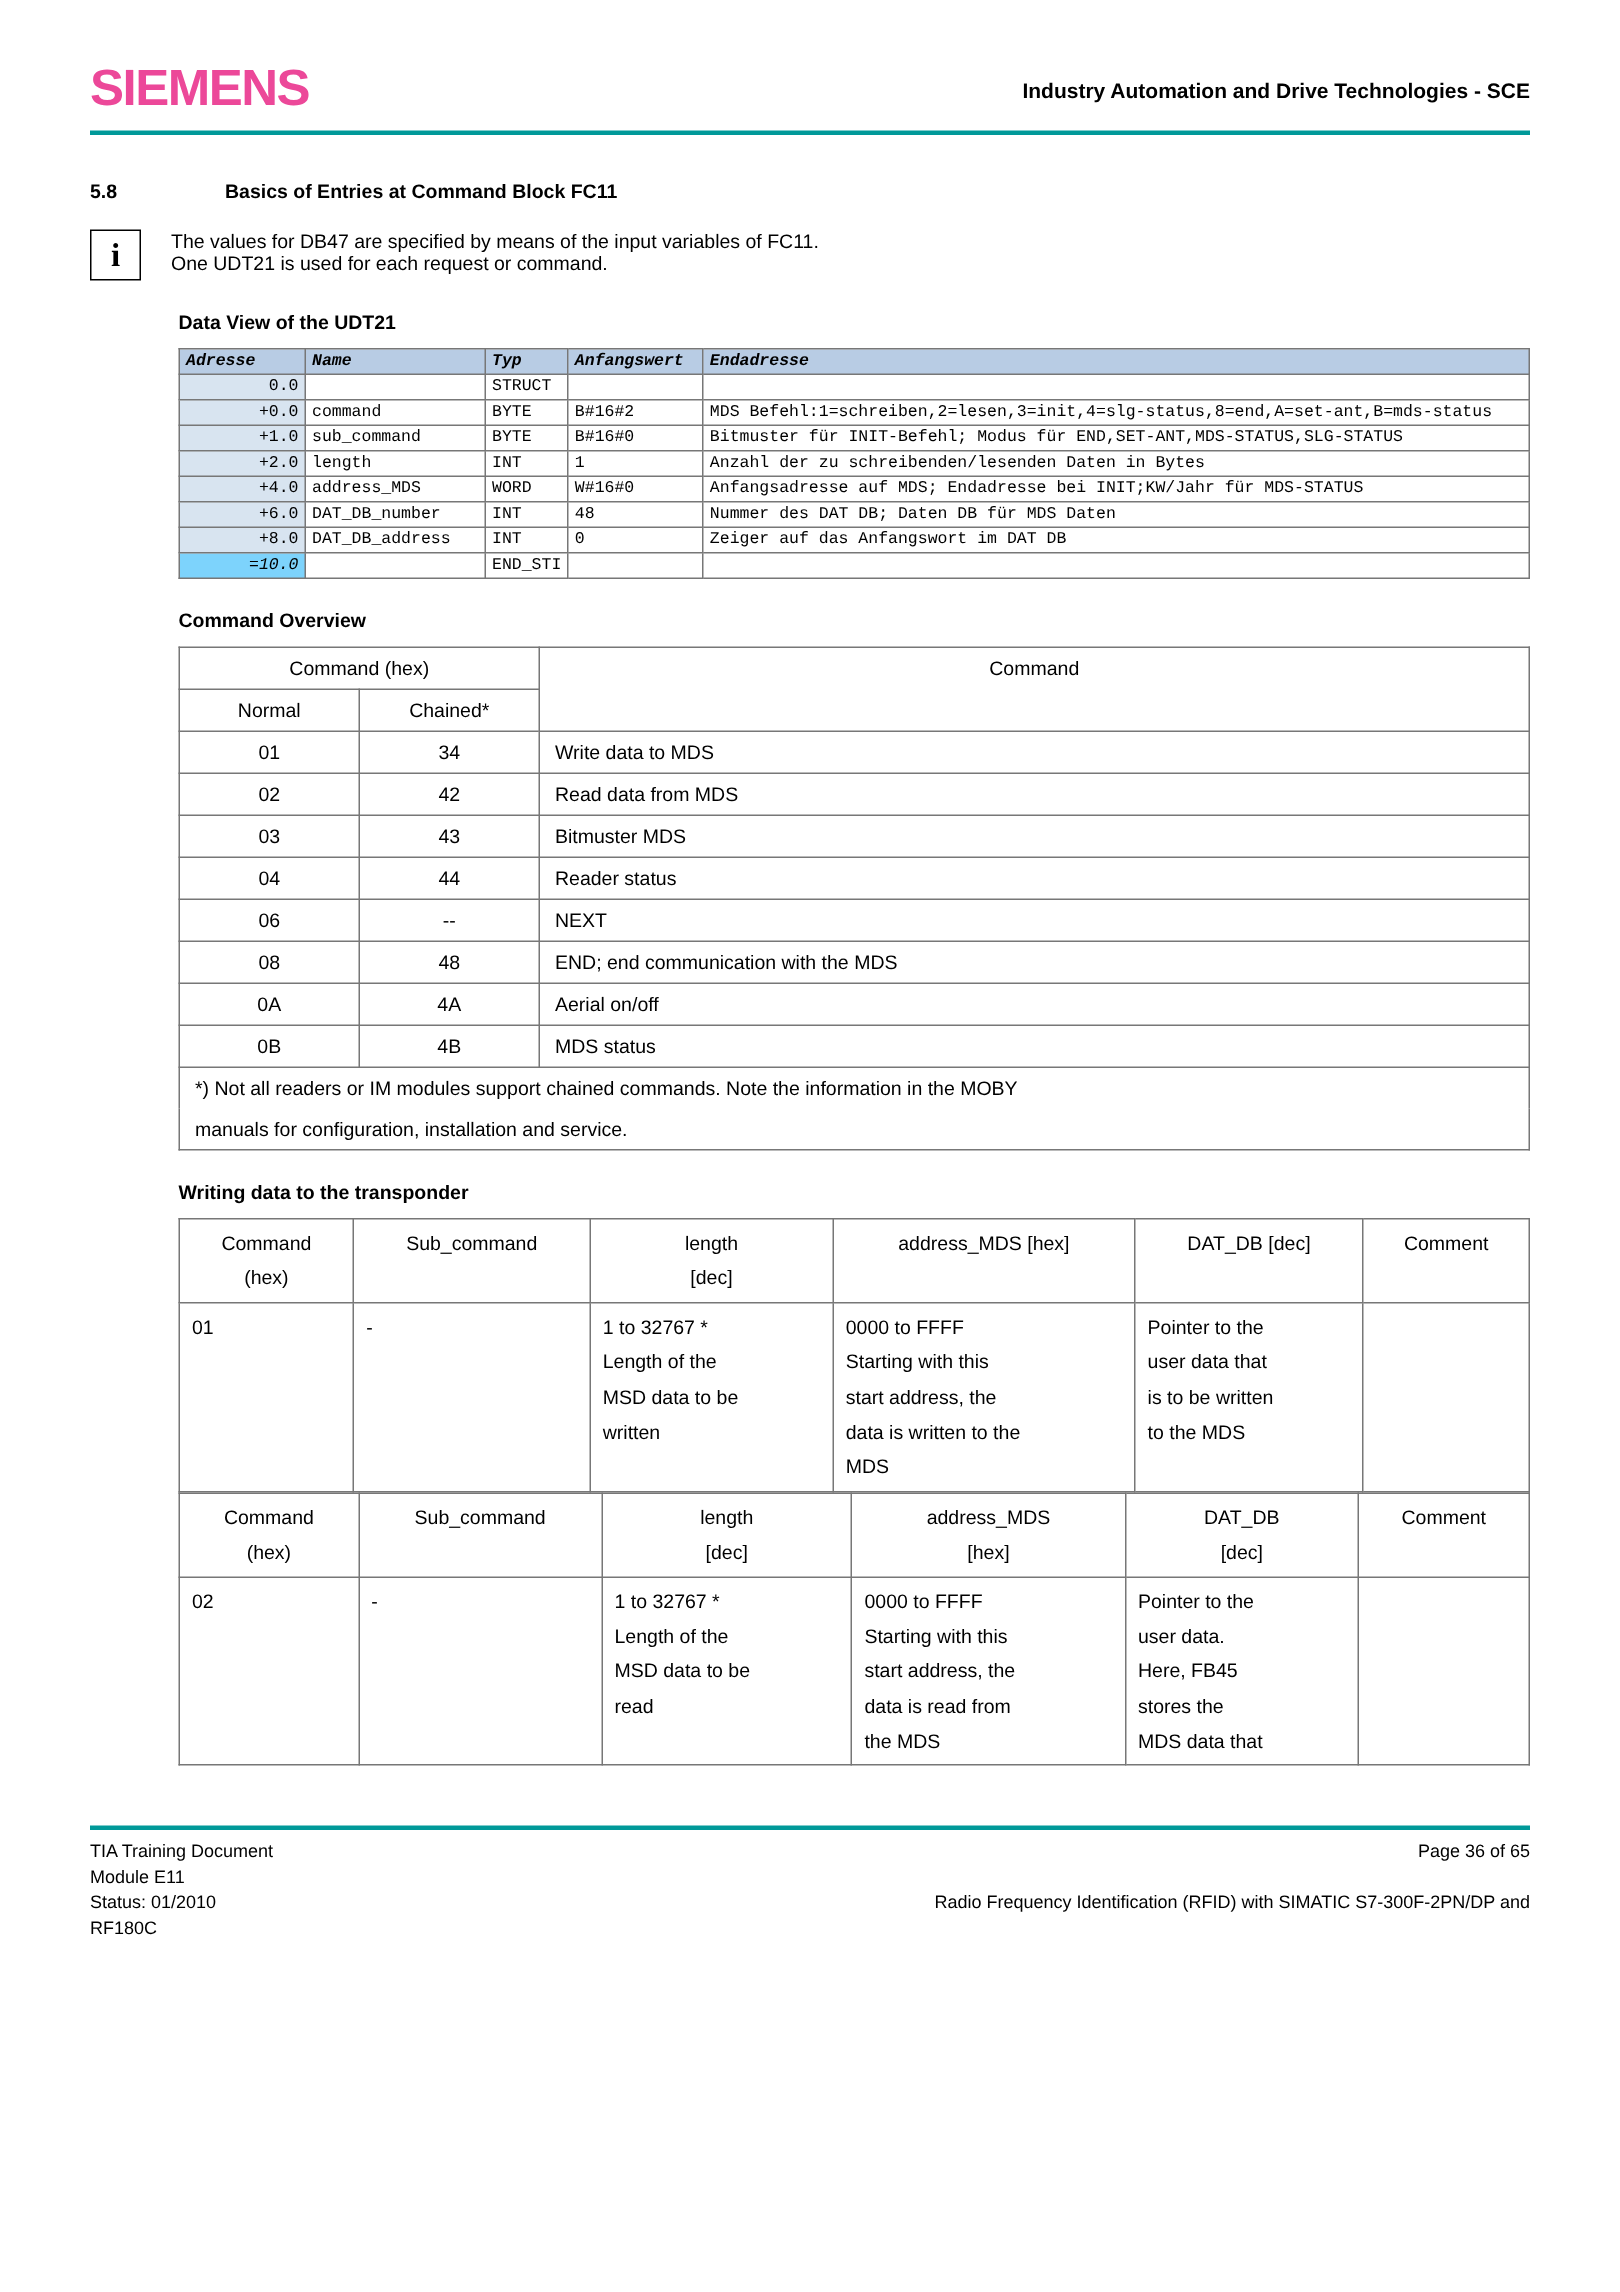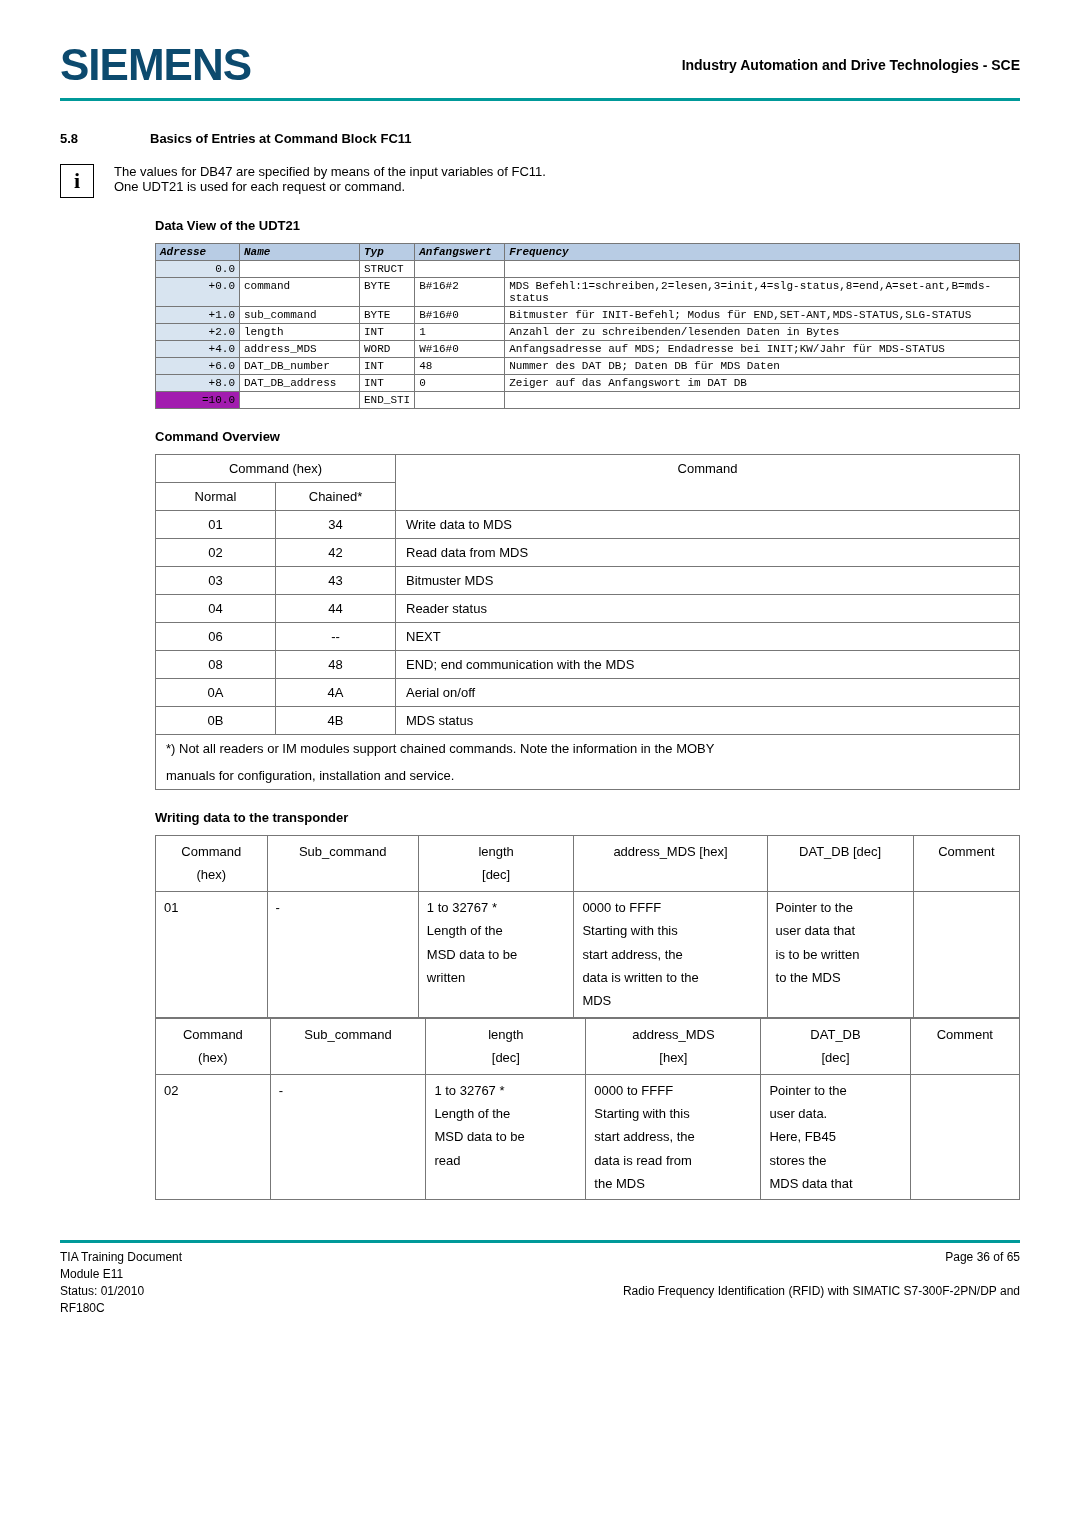--- a/index.html
+++ b/index.html
@@ -16,23 +16,23 @@
     display: flex;
     justify-content: space-between;
     align-items: center;
     border-bottom: 3px solid #009999;
     padding-bottom: 8px;
     margin-bottom: 30px;
   }
   .logo {
     font-family: Arial, sans-serif;
     font-weight: 800;
-    font-size: 44px;
+    font-size: 34px;
     letter-spacing: -1px;
-    color: #0c4a6e;
+    color: #ec4899;
   }
   .top-right {
     font-weight: bold;
     font-size: 14px;
   }
   .section-row {
     display: flex;
     gap: 30px;
     margin-bottom: 6px;
   }
@@ -49,29 +49,29 @@
     width: 34px;
     height: 34px;
     display: flex;
     align-items: center;
     justify-content: center;
     font-family: Georgia, serif;
     font-weight: bold;
     font-size: 22px;
     margin-left: 0;
   }
-  .indent { margin-left: 95px; }
+  .indent { margin-left: 59px; }
   h3.sub { font-size: 13px; font-weight: bold; margin: 20px 0 10px; }
   table { border-collapse: collapse; width: 100%; }
   th, td { border: 1px solid #777; padding: 2px 4px; vertical-align: top; }
 
   .dv-table { font-family: "Courier New", monospace; font-size: 11px; }
   .dv-table th { background: #b8cce4; font-weight: bold; text-align: left; font-style: italic; }
   .dv-addr { background: #d8e4f0; text-align: right; width: 84px; }
-  .dv-addr.last { background: #a21caf; }
+  .dv-addr.last { background: #7dd3fc; font-style: italic; }
   .dv-name { width: 120px; }
   .dv-typ { width: 55px; }
   .dv-anf { width: 90px; }
 
   .cmd-table th, .cmd-table td { padding: 6px 10px; font-size: 13px; }
   .cmd-table th { font-weight: normal; text-align: center; }
   .cmd-head-bold { font-weight: bold; text-align: center; }
   .cmd-note td { border-top: 1px solid #777; }
 
   .data-table th, .data-table td { text-align: left; padding: 4px 8px; font-size: 13px; }
@@ -104,21 +104,21 @@
 
 <div class="indent">
   <h3 class="sub">Data View of the UDT21</h3>
   <table class="dv-table">
     <tbody>
         <tr>
       <th>Adresse</th>
       <th>Name</th>
       <th>Typ</th>
       <th colspan="1">Anfangswert</th>
-      <th>Frequency</th>
+      <th>Endadresse</th>
     </tr>
     </tbody>
       <tbody id="dv-body">
         <tr>
           <td class="dv-addr">0.0</td>
           <td class="dv-name"></td>
           <td class="dv-typ">STRUCT</td>
           <td class="dv-anf"></td>
           <td></td>
         </tr>

